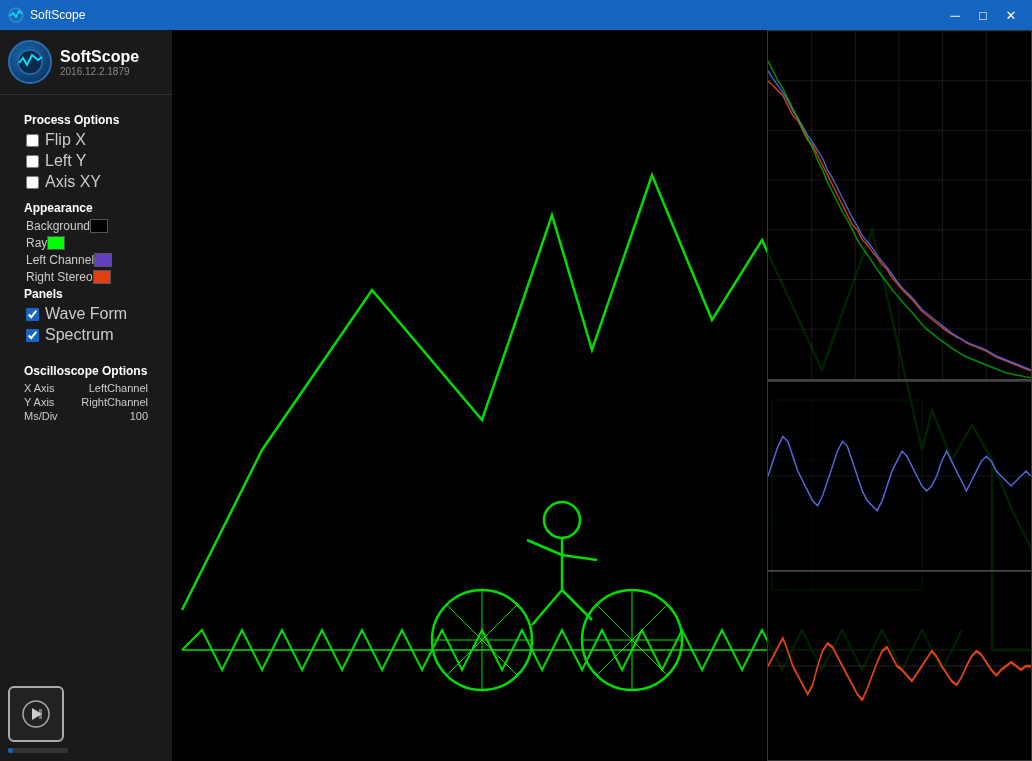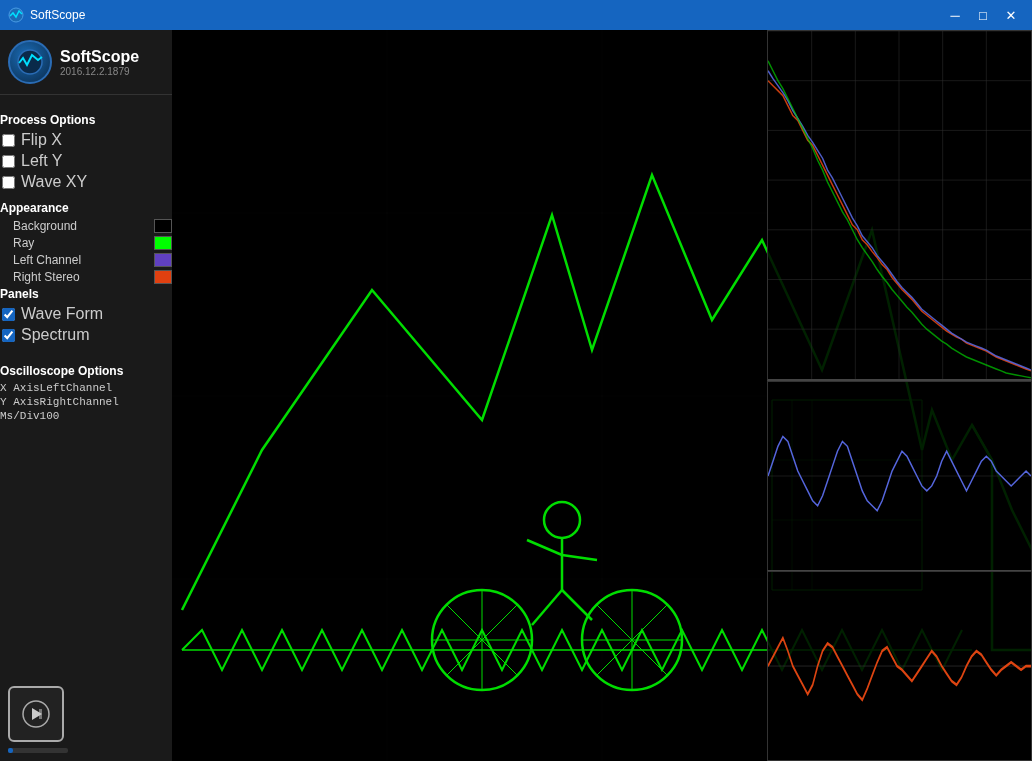--- a/index.html
+++ b/index.html
@@ -95,21 +95,21 @@
       font-weight: bold;
       color: #fff;
     }
     .app-version {
       font-size: 10px;
       color: #888;
     }
 
     
     .sidebar-content {
-      padding: 8px 0;
+      padding: 8px 24px;
       flex: 1;
     }
 
     .section-title {
       font-weight: bold;
       color: #fff;
       font-size: 12px;
       margin-top: 10px;
       margin-bottom: 4px;
     }
@@ -128,24 +128,22 @@
       accent-color: #1565c0;
     }
     .checkbox-label {
       color: #ccc;
       font-size: 16px;
     }
 
     .color-row {
       display: flex;
       align-items: center;
-      justify-content: space-between;
       margin-bottom: 3px;
       padding-left: 2px;
-      margin-left: 11px;
     }
     .color-label { color: #ccc; font-size: 12px; }
     .color-swatch {
       width: 18px;
       height: 14px;
       border: 1px solid #555;
       cursor: pointer;
     }
 
     .panels-section { margin-top: 0; }
@@ -159,22 +157,22 @@
       font-size: 11px;
       margin-top: 2px;
     }
 
     
     .osc-options-section {
       margin-top: 20px;
     }
     .osc-row {
       display: flex;
+      justify-content: space-between;
       margin-bottom: 2px;
-      font-family: Liberation Mono, monospace;
     }
     .osc-key { color: #ccc; font-size: 11px; }
     .osc-val { color: #ccc; font-size: 11px; }
 
     
     .play-area {
       padding: 10px 8px 8px;
       display: flex;
       flex-direction: column;
       align-items: flex-start;
@@ -304,21 +302,21 @@
       <div class="checkbox-row">
         <input type="checkbox" style="">
         <span class="checkbox-label">Flip X</span>
       </div>
       <div class="checkbox-row">
         <input type="checkbox" style="">
         <span class="checkbox-label">Left Y</span>
       </div>
       <div class="checkbox-row">
         <input type="checkbox" style="">
-        <span class="checkbox-label">Wave XY</span>
+        <span class="checkbox-label">Axis XY</span>
       </div>
 
       <div class="section-title">Appearance</div>
 
       <div class="color-row">
         <span class="color-label">Background</span>
         <div class="color-swatch" style="background:#000000;"></div>
       </div>
       <div class="color-row">
         <span class="color-label">Ray</span>

